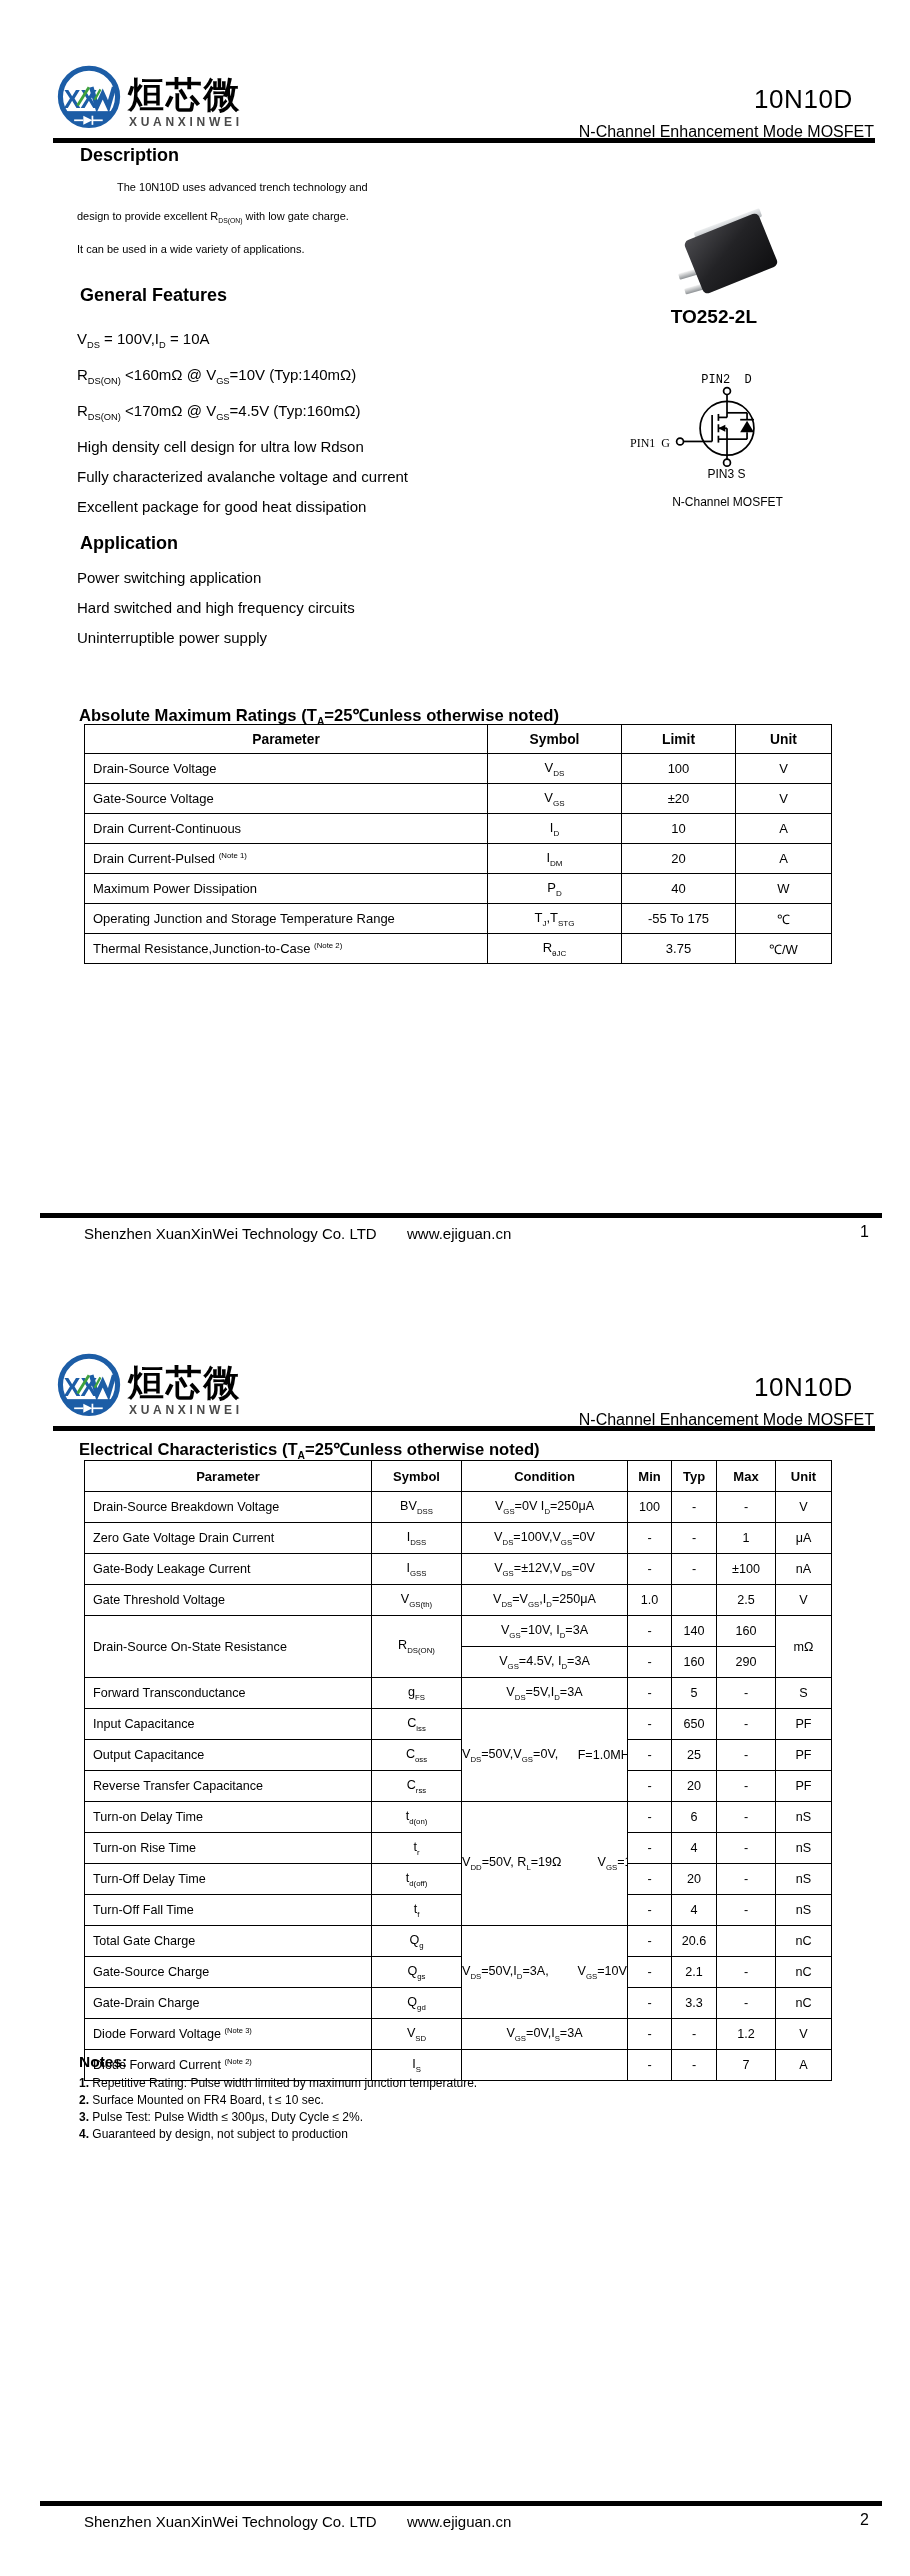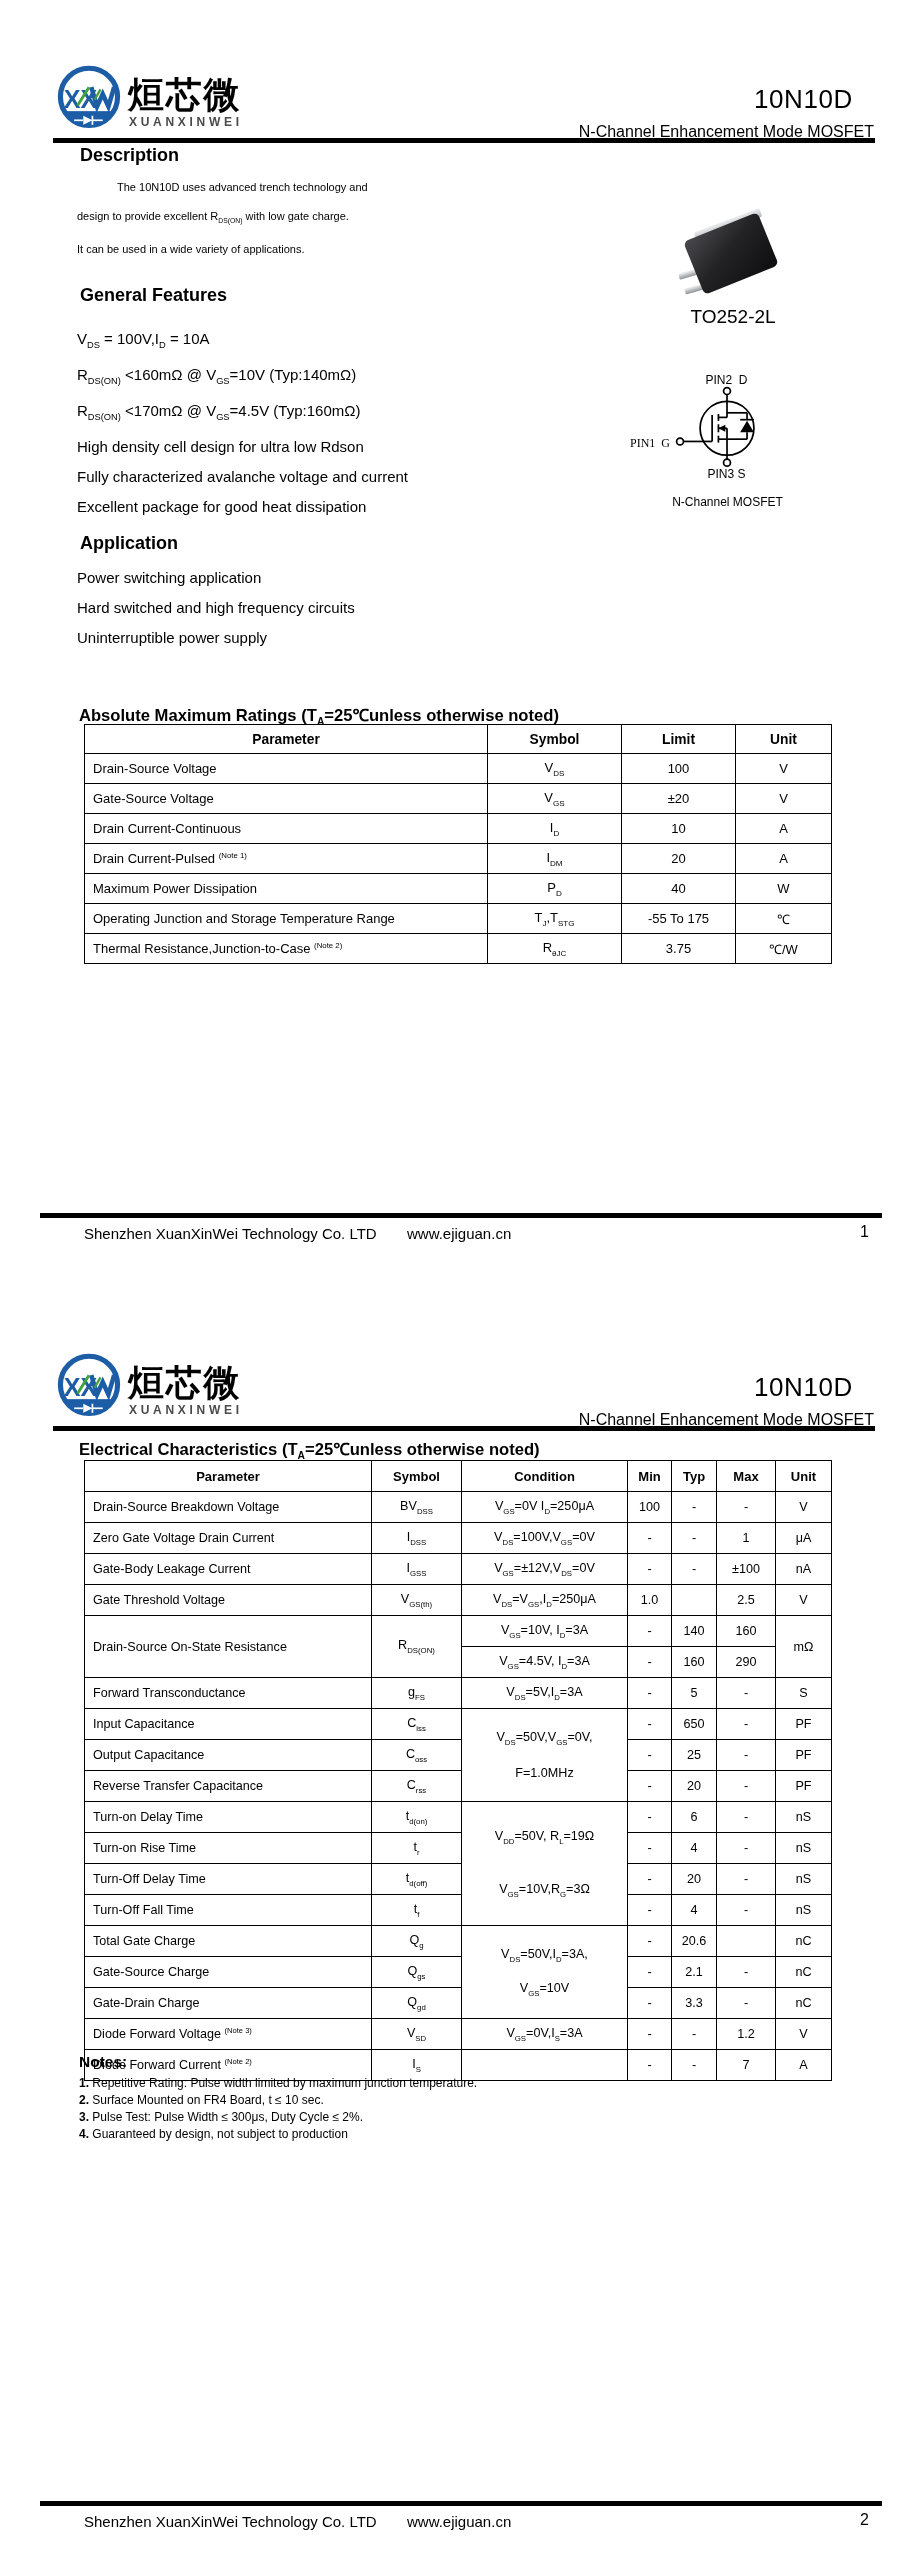--- a/index.html
+++ b/index.html
@@ -22,41 +22,41 @@
   .tbl-h{position:absolute;left:79px;font-size:16.6px;font-weight:bold;white-space:nowrap;}
   .para{position:absolute;left:77px;top:173px;width:528px;font-size:11px;line-height:29px;}
   .para .indent{text-indent:40px;}
   .list{position:absolute;left:77px;font-size:15px;line-height:30px;white-space:nowrap;}
 
   
   .pkg{position:absolute;left:691px;top:225px;width:80px;height:57px;transform:rotate(-22deg);}
   .pkg-body{position:absolute;left:0;top:0;width:80px;height:57px;background:linear-gradient(150deg,#4a4a4e 0%,#232326 45%,#0e0e10 100%);border-radius:5.2px;}
   .pkg-tab{position:absolute;right:-2.9px;top:-4px;width:70px;height:9.2px;background:linear-gradient(#eceeef,#b2b6ba);border-radius:1.7px;transform:rotate(1.5deg);}
   .pkg-lead{position:absolute;left:-17px;width:26px;height:6.3px;background:linear-gradient(#f2f2f2,#8f9396);border-radius:1.1px;}
-  .pkg-cap{position:absolute;left:677px;top:306px;width:112px;text-align:center;font-size:19px;font-weight:normal;}
+  .pkg-cap{position:absolute;left:645px;top:306px;width:112px;text-align:right;font-size:19px;font-weight:bold;}
   .mos-svg{position:absolute;left:654px;top:367px;}
   .mos-svg line,.mos-svg circle,.mos-svg polyline{stroke:#000;stroke-width:3;fill:none;}
   .pin{position:absolute;font-size:12px;white-space:pre;}
-  .pin-top{left:691px;top:373px;width:71px;text-align:center;}
+  .pin-top{left:691px;top:373px;width:71px;text-align:center;font-family:Liberation Mono, monospace;}
   .pin-left{left:602px;top:436px;width:68px;text-align:right;font-family:Liberation Serif, serif;}
   .pin-bottom{left:691px;top:467px;width:71px;text-align:center;}
   .mos-cap{position:absolute;left:657px;top:495px;width:141px;text-align:center;font-size:12px;}
 
   
   .dt{position:absolute;border-collapse:collapse;table-layout:fixed;border:1.7px solid #000;background:#fff;}
   .dt th,.dt td{border:1.1px solid #000;text-align:center;vertical-align:middle;padding:0;white-space:nowrap;overflow:hidden;}
   .dt thead th{font-weight:bold;border-bottom:1.7px solid #000;}
   .t1{left:84px;top:724px;width:746px;}
   .t1 thead th{height:28px;font-size:13.8px;}
   .t1 td{height:29px;font-size:13px;}
   .t2{left:84px;top:172px;width:746px;}
   .t2 thead th{height:30px;font-size:13px;}
   .t2 td{height:30px;font-size:12.6px;}
   .pl{text-align:left !important;padding-left:8px !important;}
-  .condwrap{display:flex;flex-direction:column;align-items:center;justify-content:center;}
+  .condwrap{display:flex;flex-direction:row;align-items:center;justify-content:space-between;}
   .g3{gap:19.5px;} .g4{gap:36px;} .g3b{gap:17px;}
   sub{font-size:62%;}
   sup{font-size:60%;}
 
   
   .notes-h{position:absolute;left:79px;top:765px;font-size:15.5px;font-weight:bold;}
   .notes{position:absolute;left:79px;top:787px;font-size:12px;line-height:17px;}
   .notes b{font-weight:bold;}
 
   

